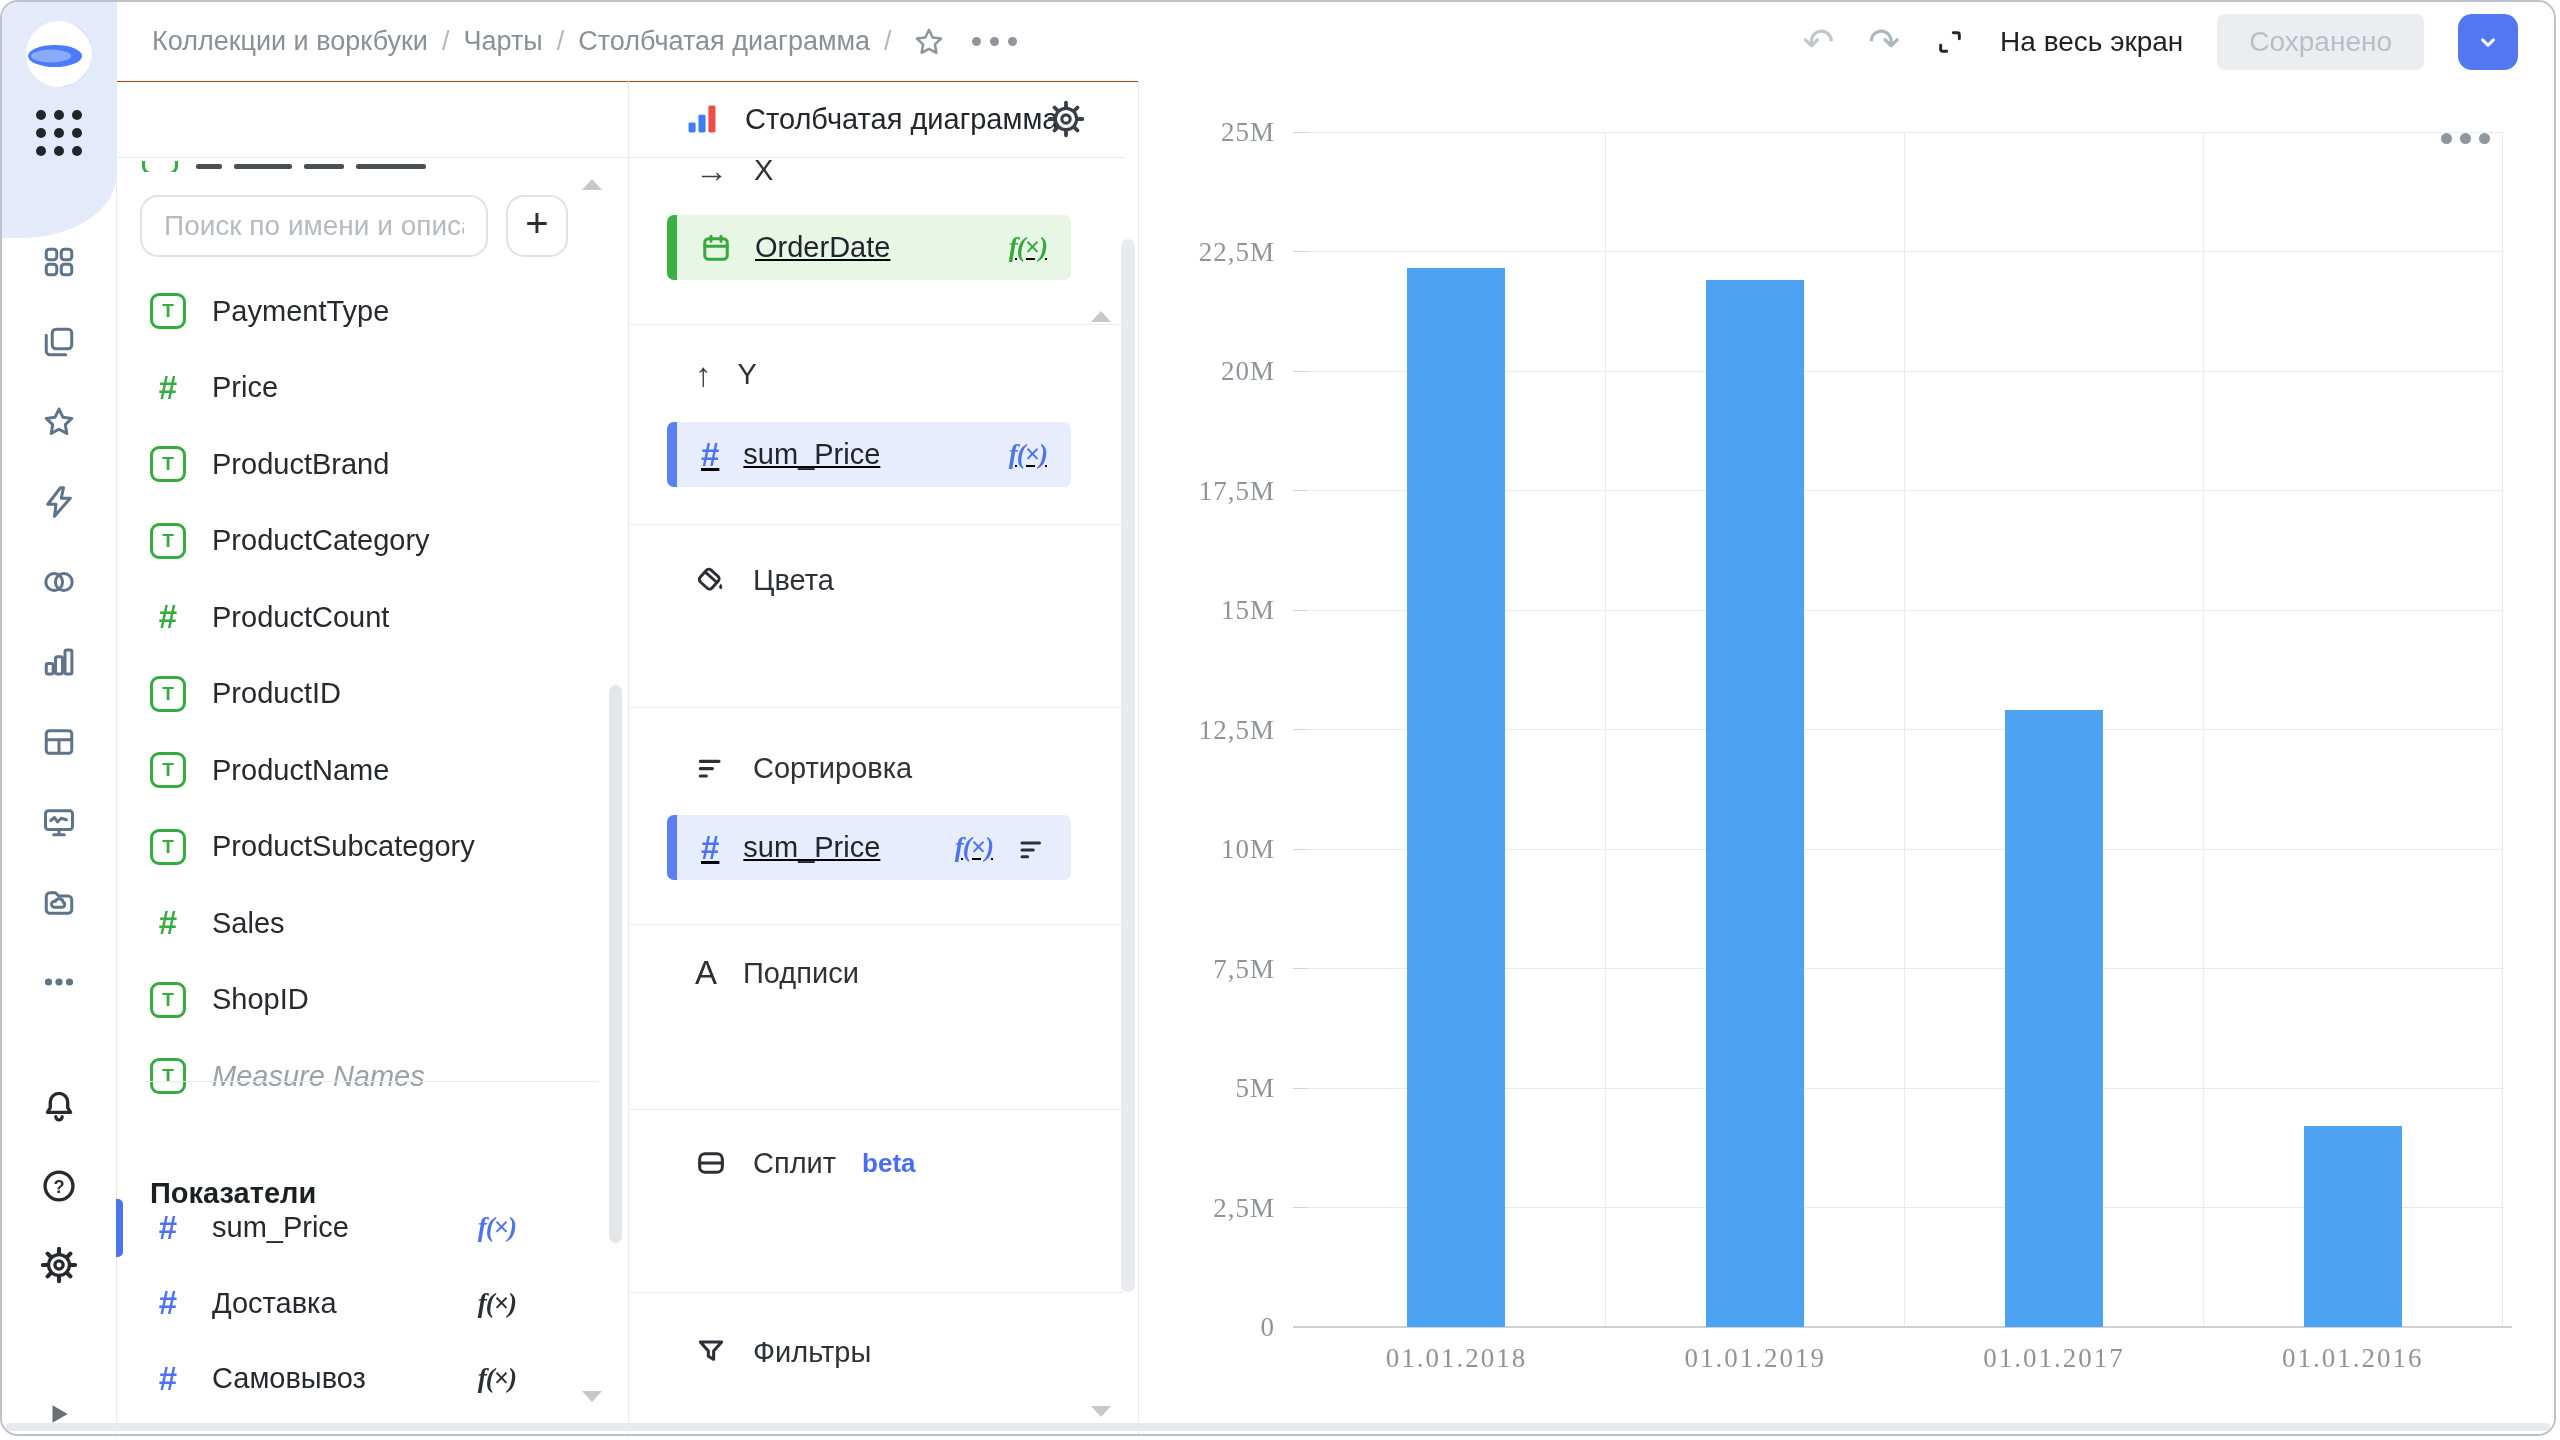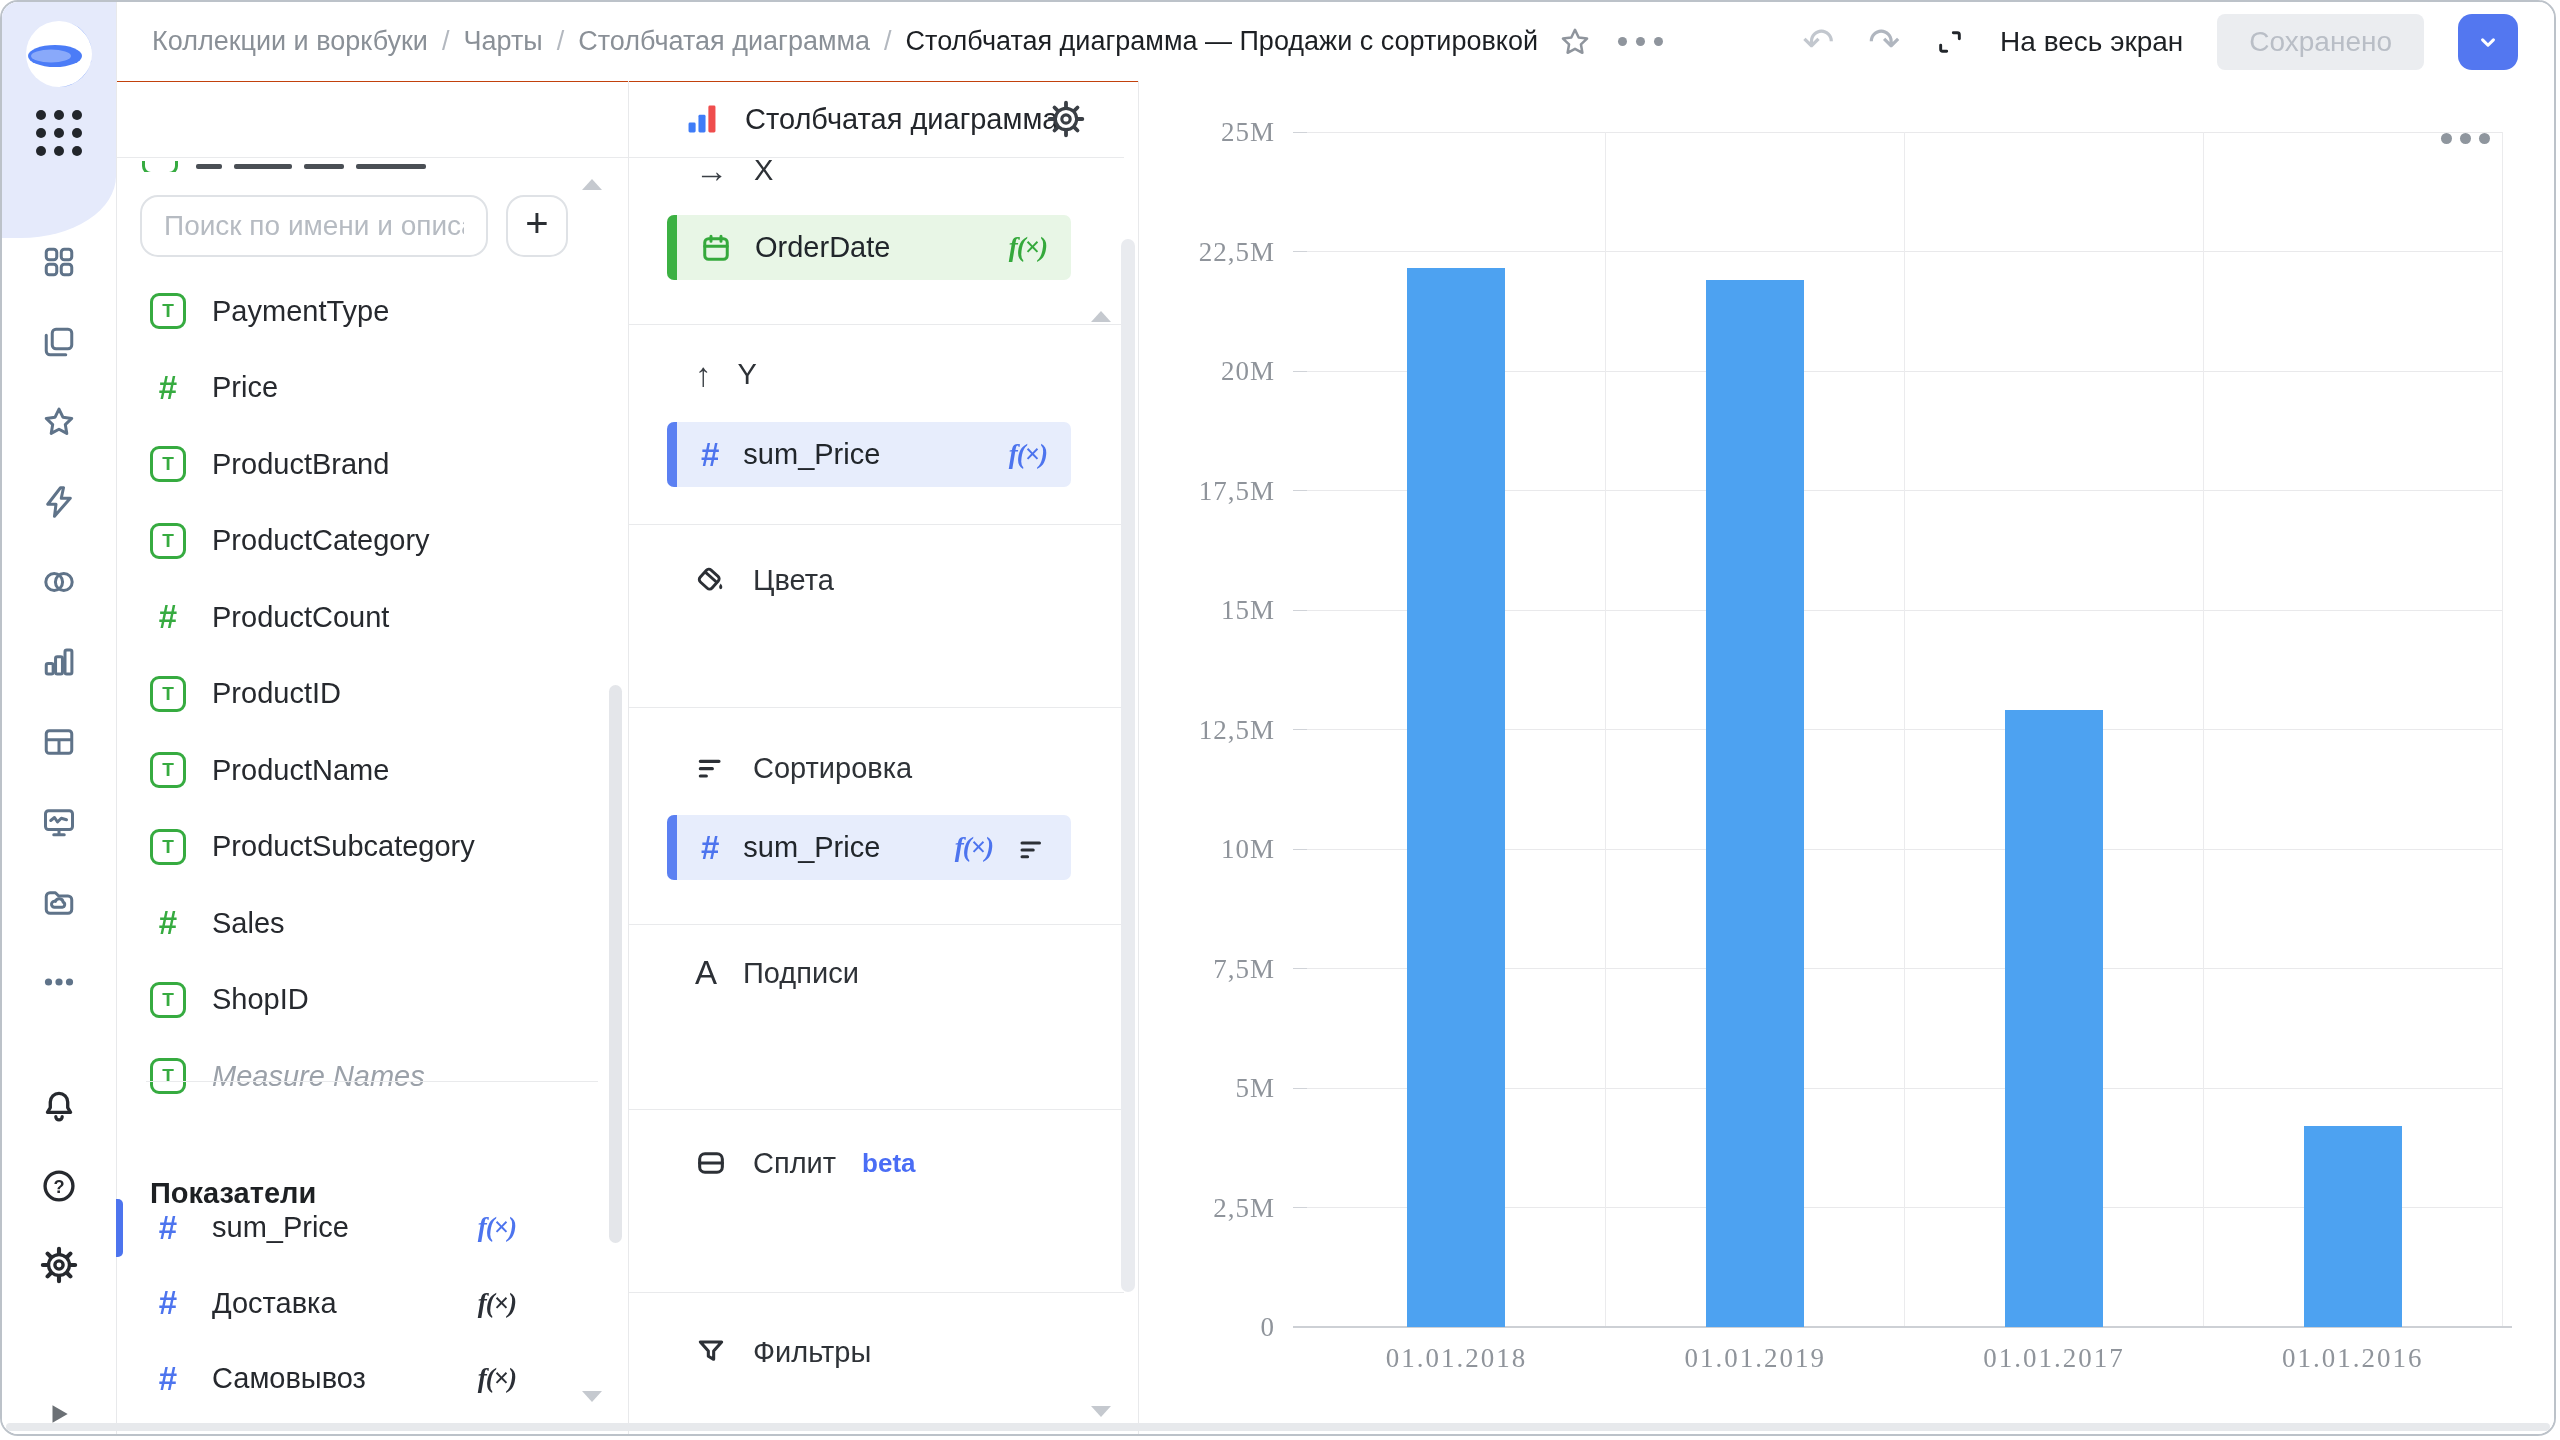--- a/index.html
+++ b/index.html
@@ -67,21 +67,21 @@
 
   
   .cfg{position:absolute;left:627px;top:79px;bottom:0;width:510px;border-right:1px solid #e8e9eb;box-sizing:border-box;}
   .cfg-head{position:absolute;left:0;top:0;width:100%;height:76px;display:flex;align-items:center;gap:26px;padding-left:56px;box-sizing:border-box;}
   .cfg-title{font-size:29px;color:#23262b;font-weight:500;}
   .gearbtn{position:absolute;right:52px;top:18px;cursor:pointer;line-height:0;}
   .sec{position:absolute;left:66px;display:flex;align-items:center;gap:26px;font-size:29px;color:#2e3237;height:40px;}
   .sec .aglyph{font-size:33px;color:#3a3f45;line-height:1;}
   .beta{color:#4a6df5;font-weight:700;font-size:26px;}
   .pill{position:absolute;left:38px;width:404px;height:65px;border-radius:7px;display:flex;
-    align-items:center;gap:24px;padding:0 24px 0 34px;box-sizing:border-box;cursor:grab;}
+    align-items:center;gap:24px;padding:0 24px 0 34px;box-sizing:border-box;cursor:grab;text-decoration:underline;}
   .pill .lbar{position:absolute;left:0;top:0;width:10px;height:100%;border-radius:7px 0 0 7px;}
   .pill.green{background:#e8f6e6;}
   .pill.green .lbar{background:#3cb143;}
   .pill.blue{background:#e7edfc;}
   .pill.blue .lbar{background:#5b80f2;}
   .pill .nm{font-size:29px;color:#21262b;}
   .pill .hash{width:auto;}
   .cfg .fx{margin-left:auto;}
 
   
@@ -108,21 +108,20 @@
 <div class="frame">
 
   <div class="topbar">
     <div class="crumbs" id="breadcrumbs">
         <span class="crumb">Коллекции и воркбуки</span>
         <span class="sep">/</span>
         <span class="crumb">Чарты</span>
         <span class="sep">/</span>
         <span class="crumb">Столбчатая диаграмма</span>
         <span class="sep">/</span>
-        <span class="crumb cur">Столбчатая диаграмма — Продажи с сортировкой</span>
       </div>
     <span style="margin-left:20px;line-height:0;cursor:pointer;">
       <svg width="34" height="34" viewBox="0 0 24 24" fill="none" stroke="#8f959d" stroke-width="1.8" stroke-linejoin="round">
         <path d="M12 3.4l2.6 5.4 5.9.8-4.3 4.1 1 5.9-5.2-2.8-5.2 2.8 1-5.9L3.5 9.6l5.9-.8z"></path>
       </svg>
     </span>
     <span style="margin-left:26px;display:flex;gap:9px;cursor:pointer;">
       <i style="width:9px;height:9px;border-radius:50%;background:#8f959d;"></i>
       <i style="width:9px;height:9px;border-radius:50%;background:#8f959d;"></i>
       <i style="width:9px;height:9px;border-radius:50%;background:#8f959d;"></i>

